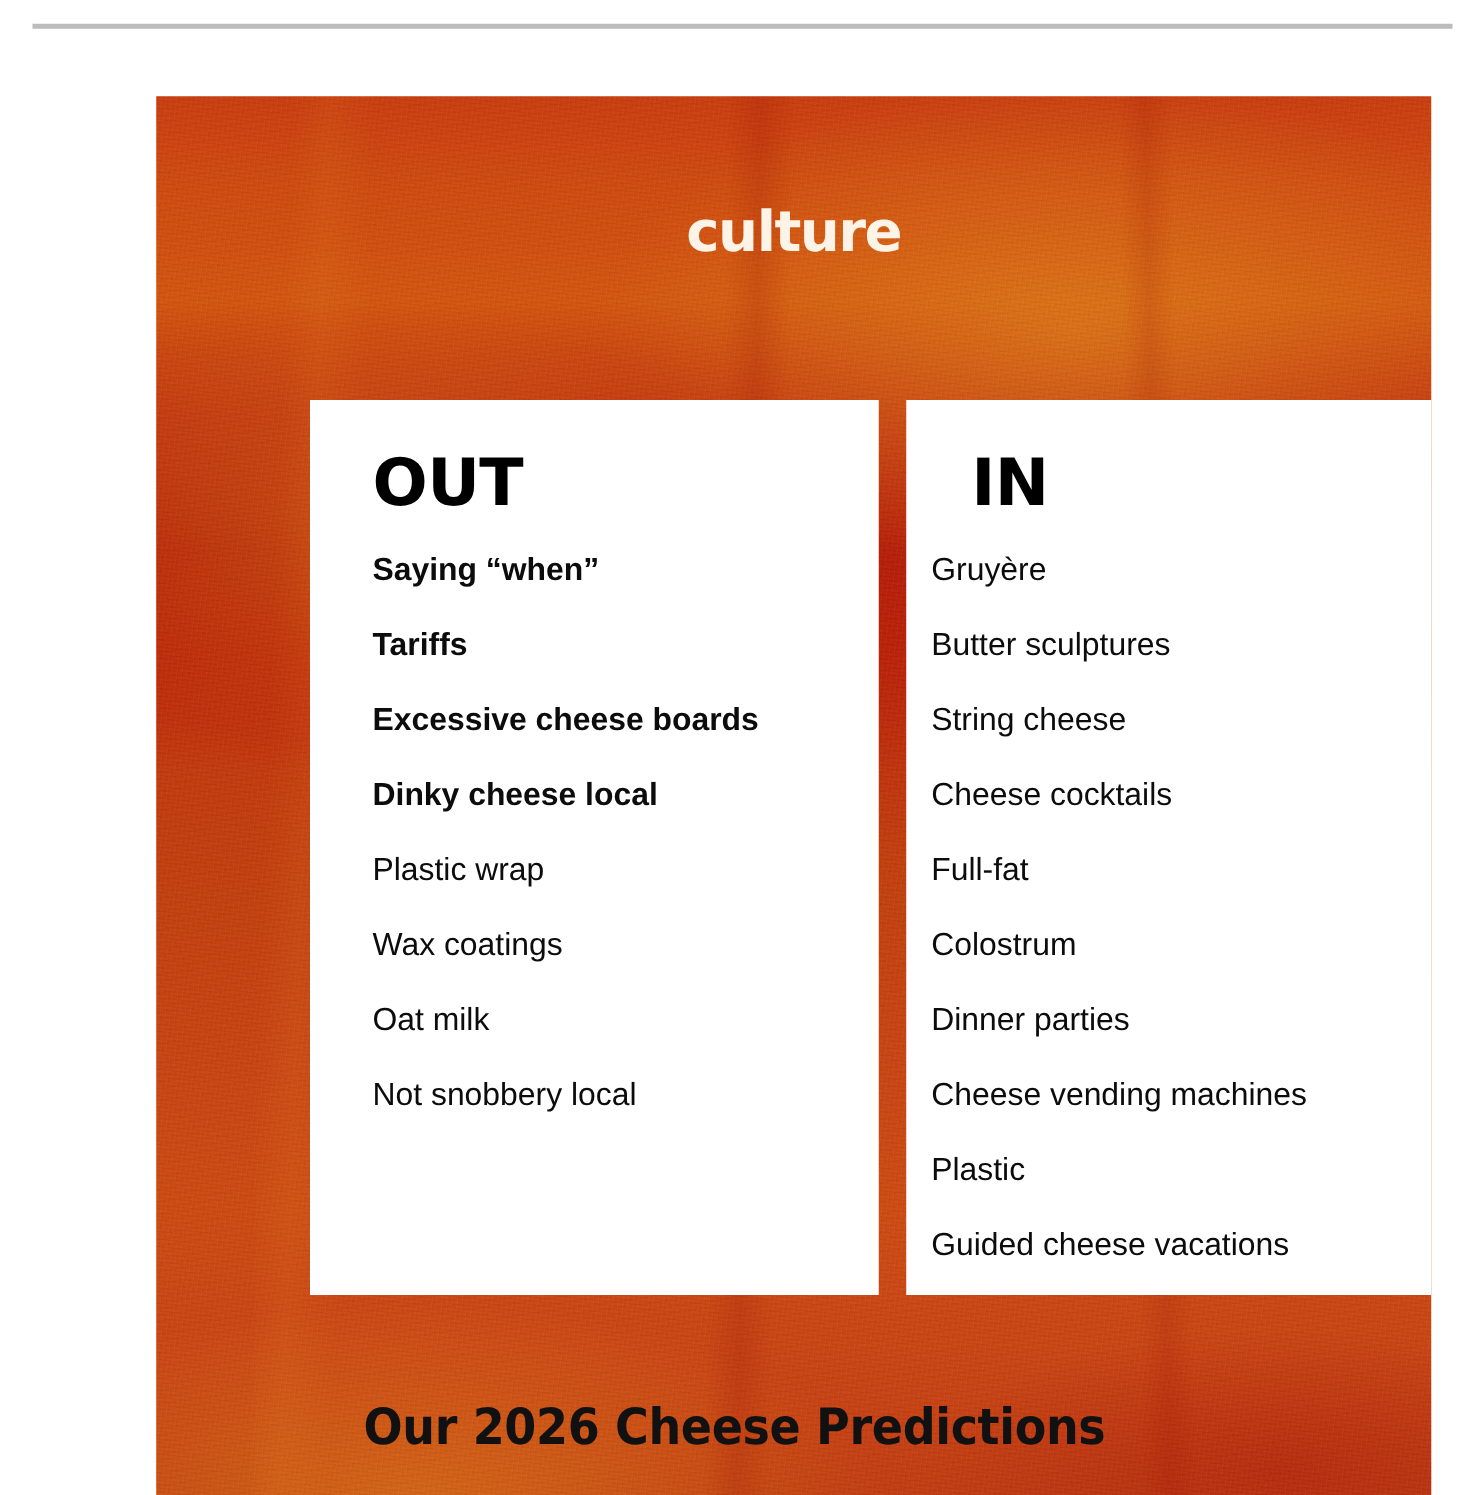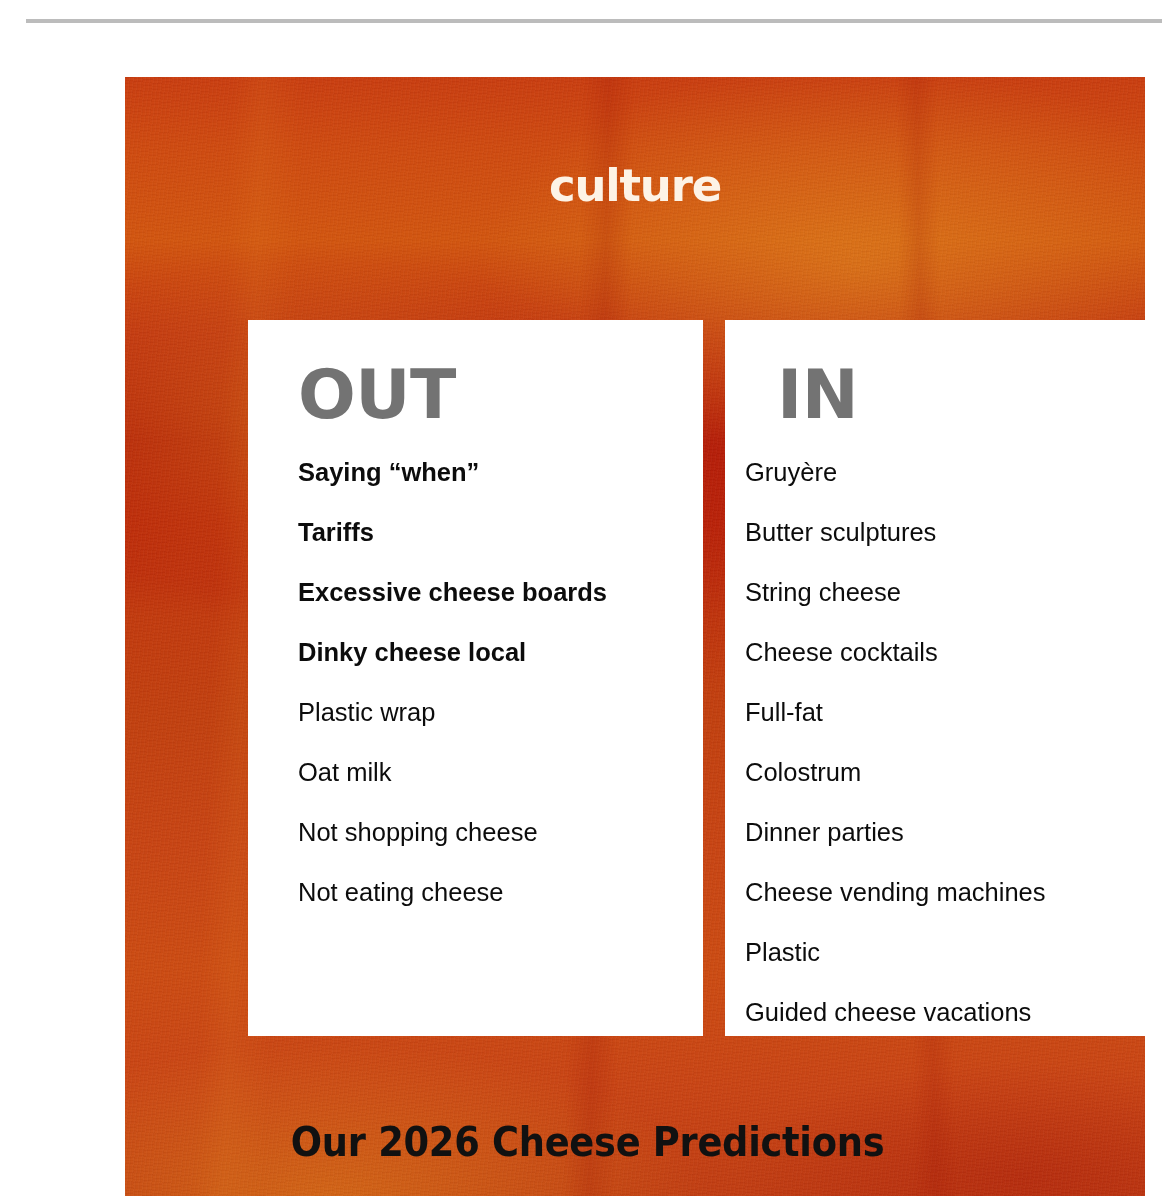--- a/index.html
+++ b/index.html
@@ -102,23 +102,23 @@
     height: 716px;
     background: #ffffff;
     z-index: 4;
   }
   #panel-out { left: 123px; width: 455px; }
   #panel-in  { left: 600px; width: 460px; }
 
   .panel-head {
     font-family: "DejaVu Sans", sans-serif;
     font-weight: 700;
-    font-size: 68px;
+    font-size: 52px;
     letter-spacing: -0.5px;
-    color: #737373;
+    color: #000000;
     line-height: 1;
     margin: 0;
     padding: 41px 0 0 50px;
   }
   #panel-in .panel-head { padding-left: 52px; }
 
   .panel-list {
     list-style: none;
     margin: 0;
     padding: 31px 0 0 50px;
@@ -171,23 +171,23 @@
   </div>
 
   <div class="panel" id="panel-out">
     <h2 class="panel-head">OUT</h2>
     <ul class="panel-list">
       <li>Saying “when”</li>
       <li>Tariffs</li>
       <li>Excessive cheese boards</li>
       <li>Dinky cheese local</li>
       <li>Plastic wrap</li>
+      <li>Wax coatings</li>
       <li>Oat milk</li>
-      <li>Not shopping cheese</li>
-      <li>Not eating cheese</li>
+      <li>Not snobbery local</li>
     </ul>
   </div>
 
   <div class="panel" id="panel-in">
     <h2 class="panel-head">IN</h2>
     <ul class="panel-list">
       <li>Gruyère</li>
       <li>Butter sculptures</li>
       <li>String cheese</li>
       <li>Cheese cocktails</li>

